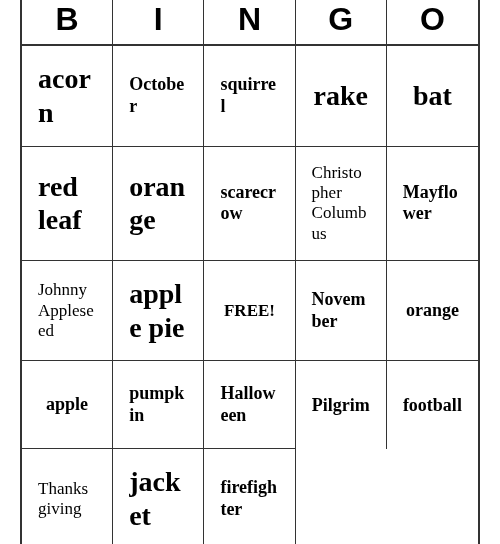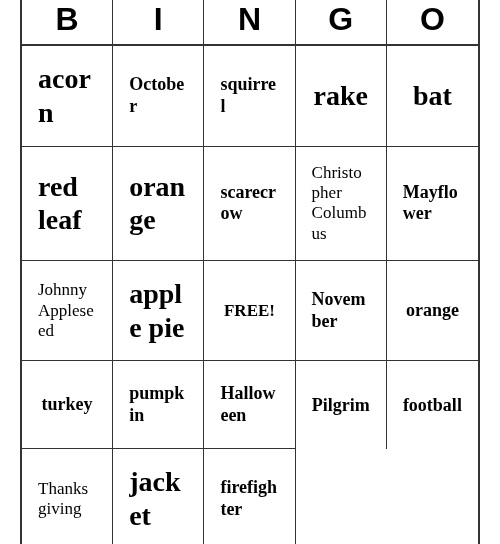--- a/index.html
+++ b/index.html
@@ -144,21 +144,21 @@
       <div class="bingo-cell">
         <span class="cell-text free">FREE!</span>
       </div>
       <div class="bingo-cell">
         <span class="cell-text medium-large">November</span>
       </div>
       <div class="bingo-cell">
         <span class="cell-text medium-large">orange</span>
       </div>
       <div class="bingo-cell">
-        <span class="cell-text medium-large">turkey</span>
+        <span class="cell-text medium-large">apple</span>
       </div>
       <div class="bingo-cell">
         <span class="cell-text medium-large">pumpkin</span>
       </div>
       <div class="bingo-cell">
         <span class="cell-text medium-large">Halloween</span>
       </div>
       <div class="bingo-cell">
         <span class="cell-text medium-large">Pilgrim</span>
       </div>

